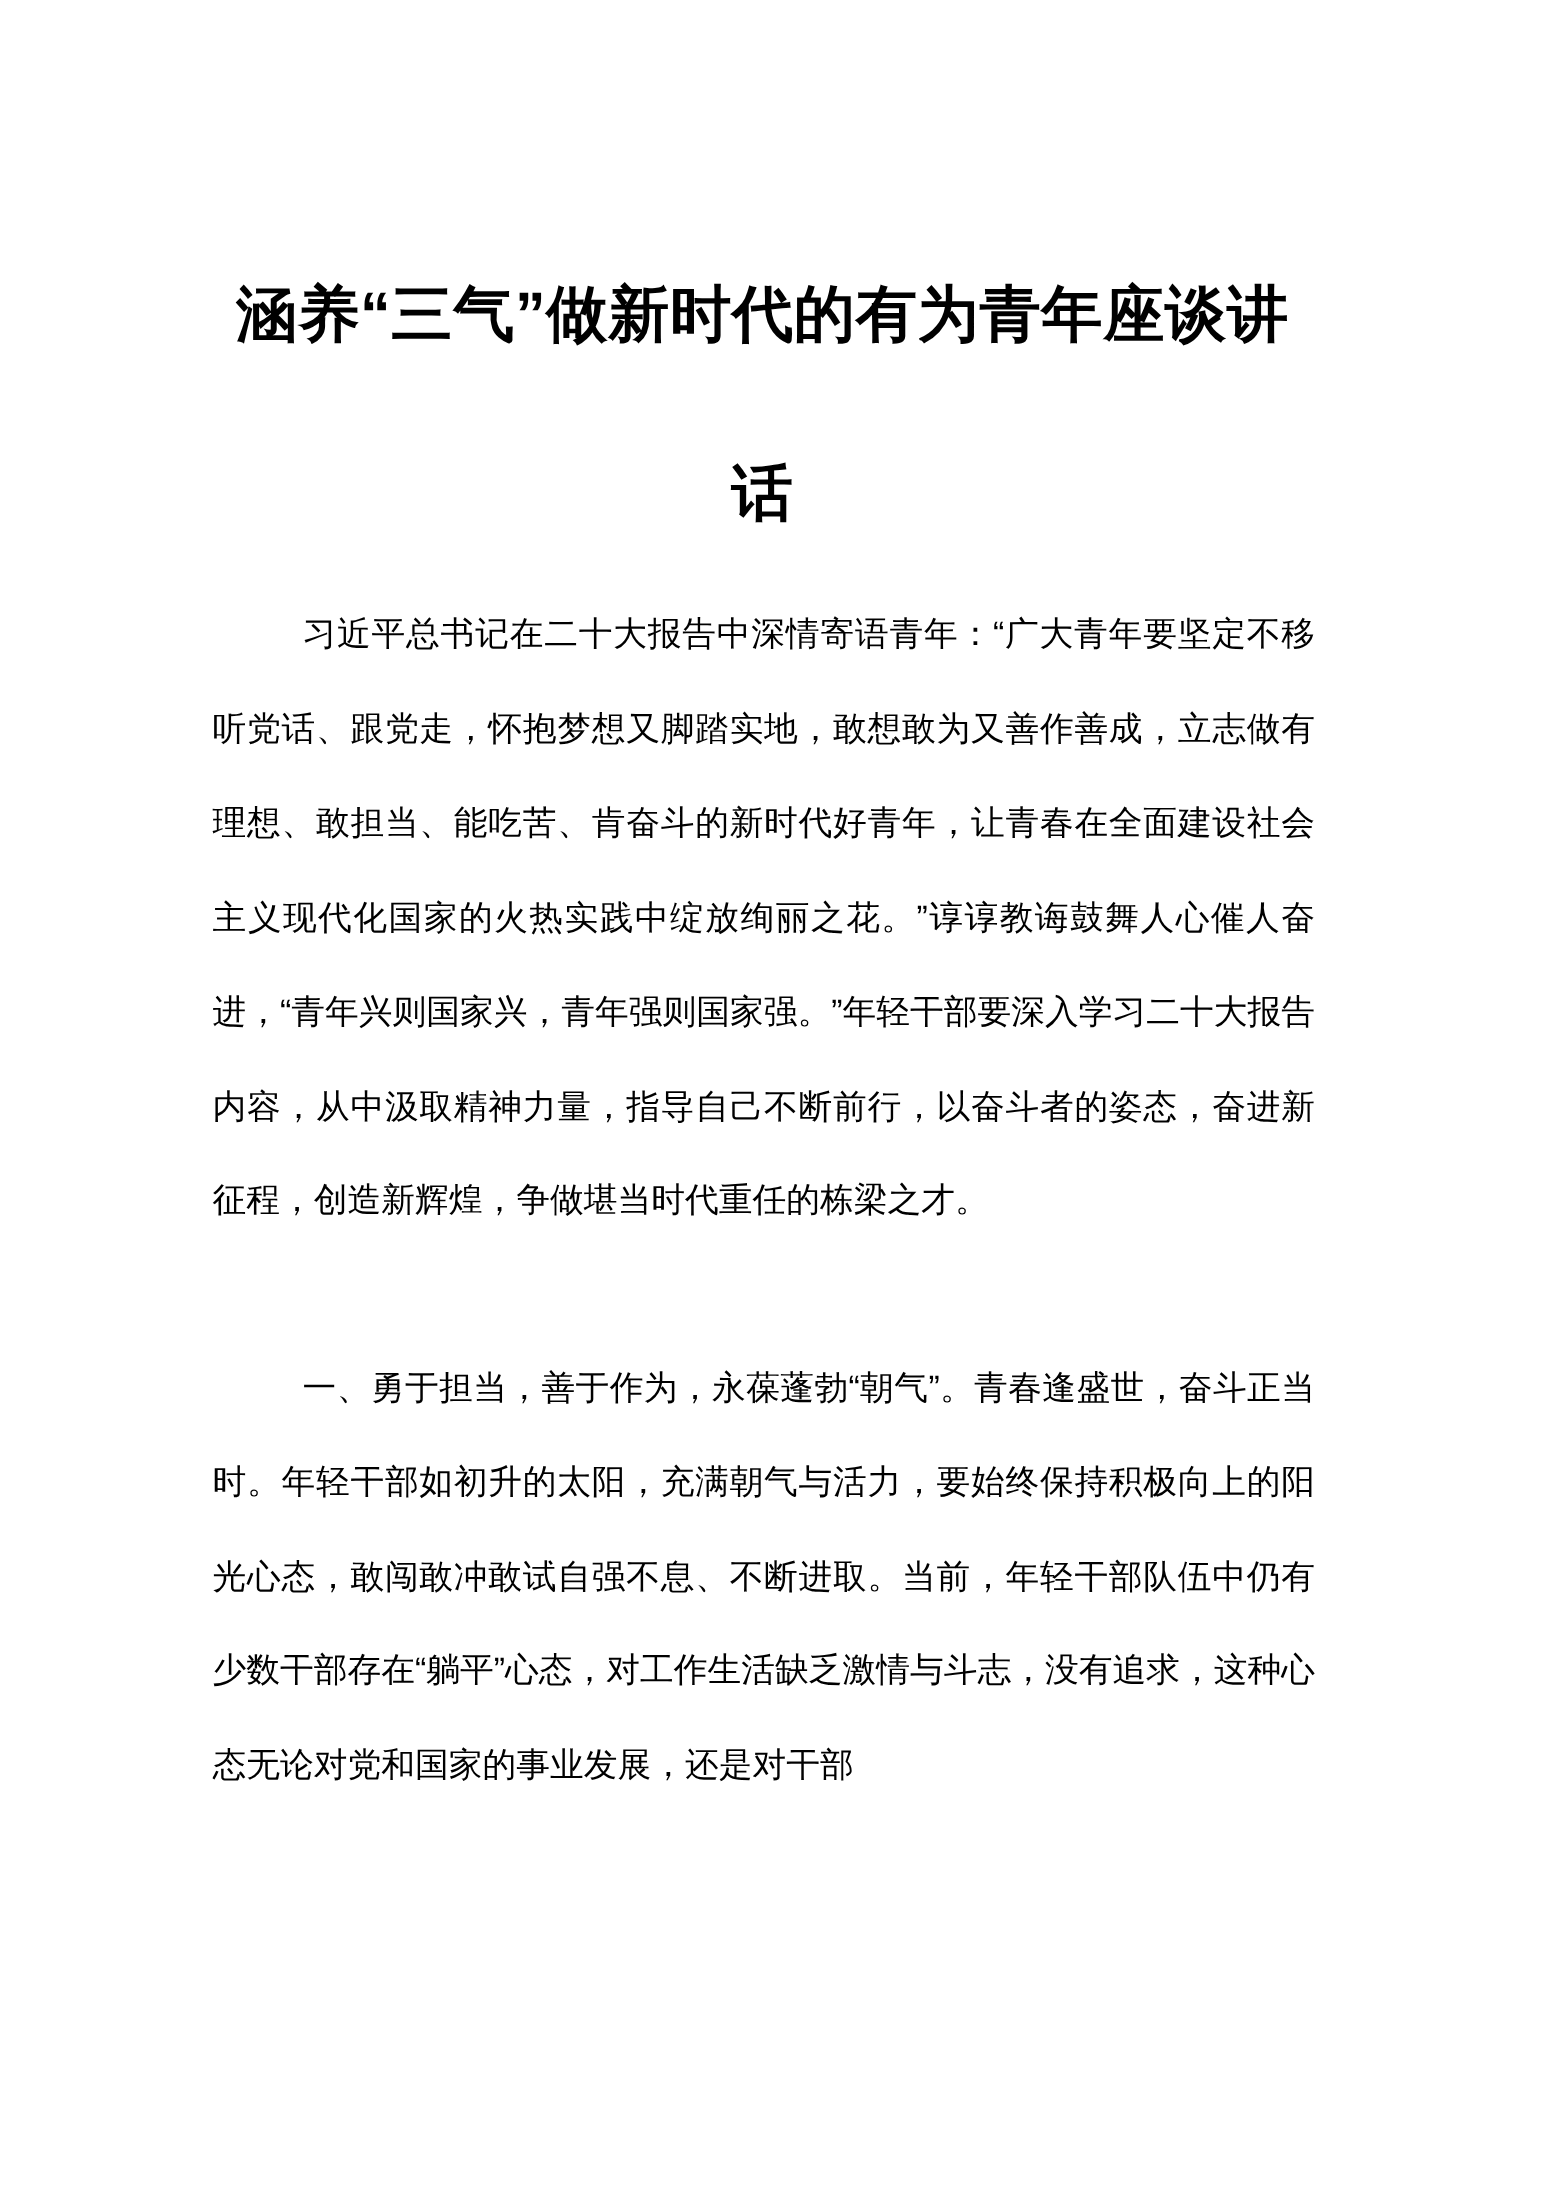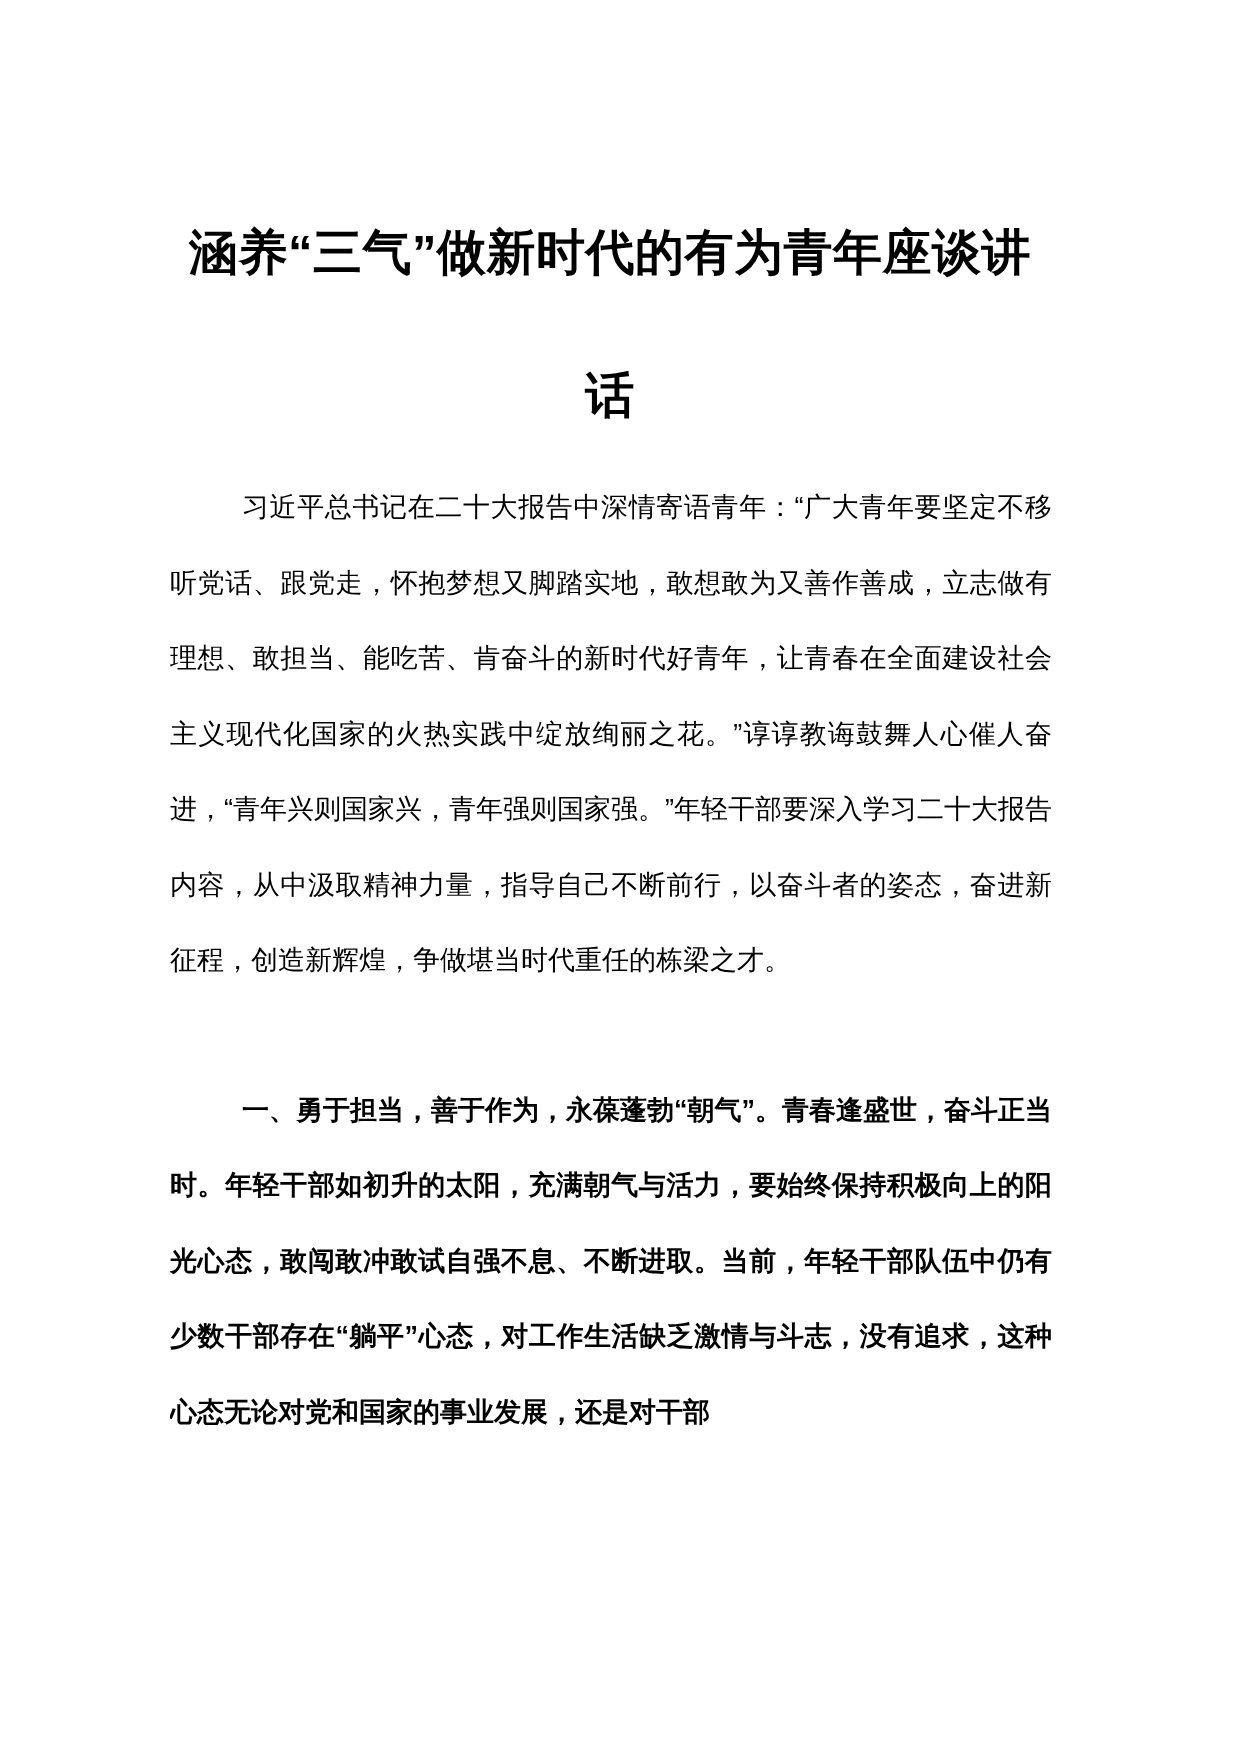--- a/index.html
+++ b/index.html
@@ -53,21 +53,20 @@
     text-justify: inter-character;
     text-indent: 72px;
     word-break: break-all;
     color: #000000;
     font-weight: 400;
     letter-spacing: 0px;
   }
 
   .para + .para {
     margin-top: 74px;
-    font-weight: bold;
   }
 
   
   .para.cut {
     overflow: hidden;
   }
 </style>
 </head>
 <body>
 

